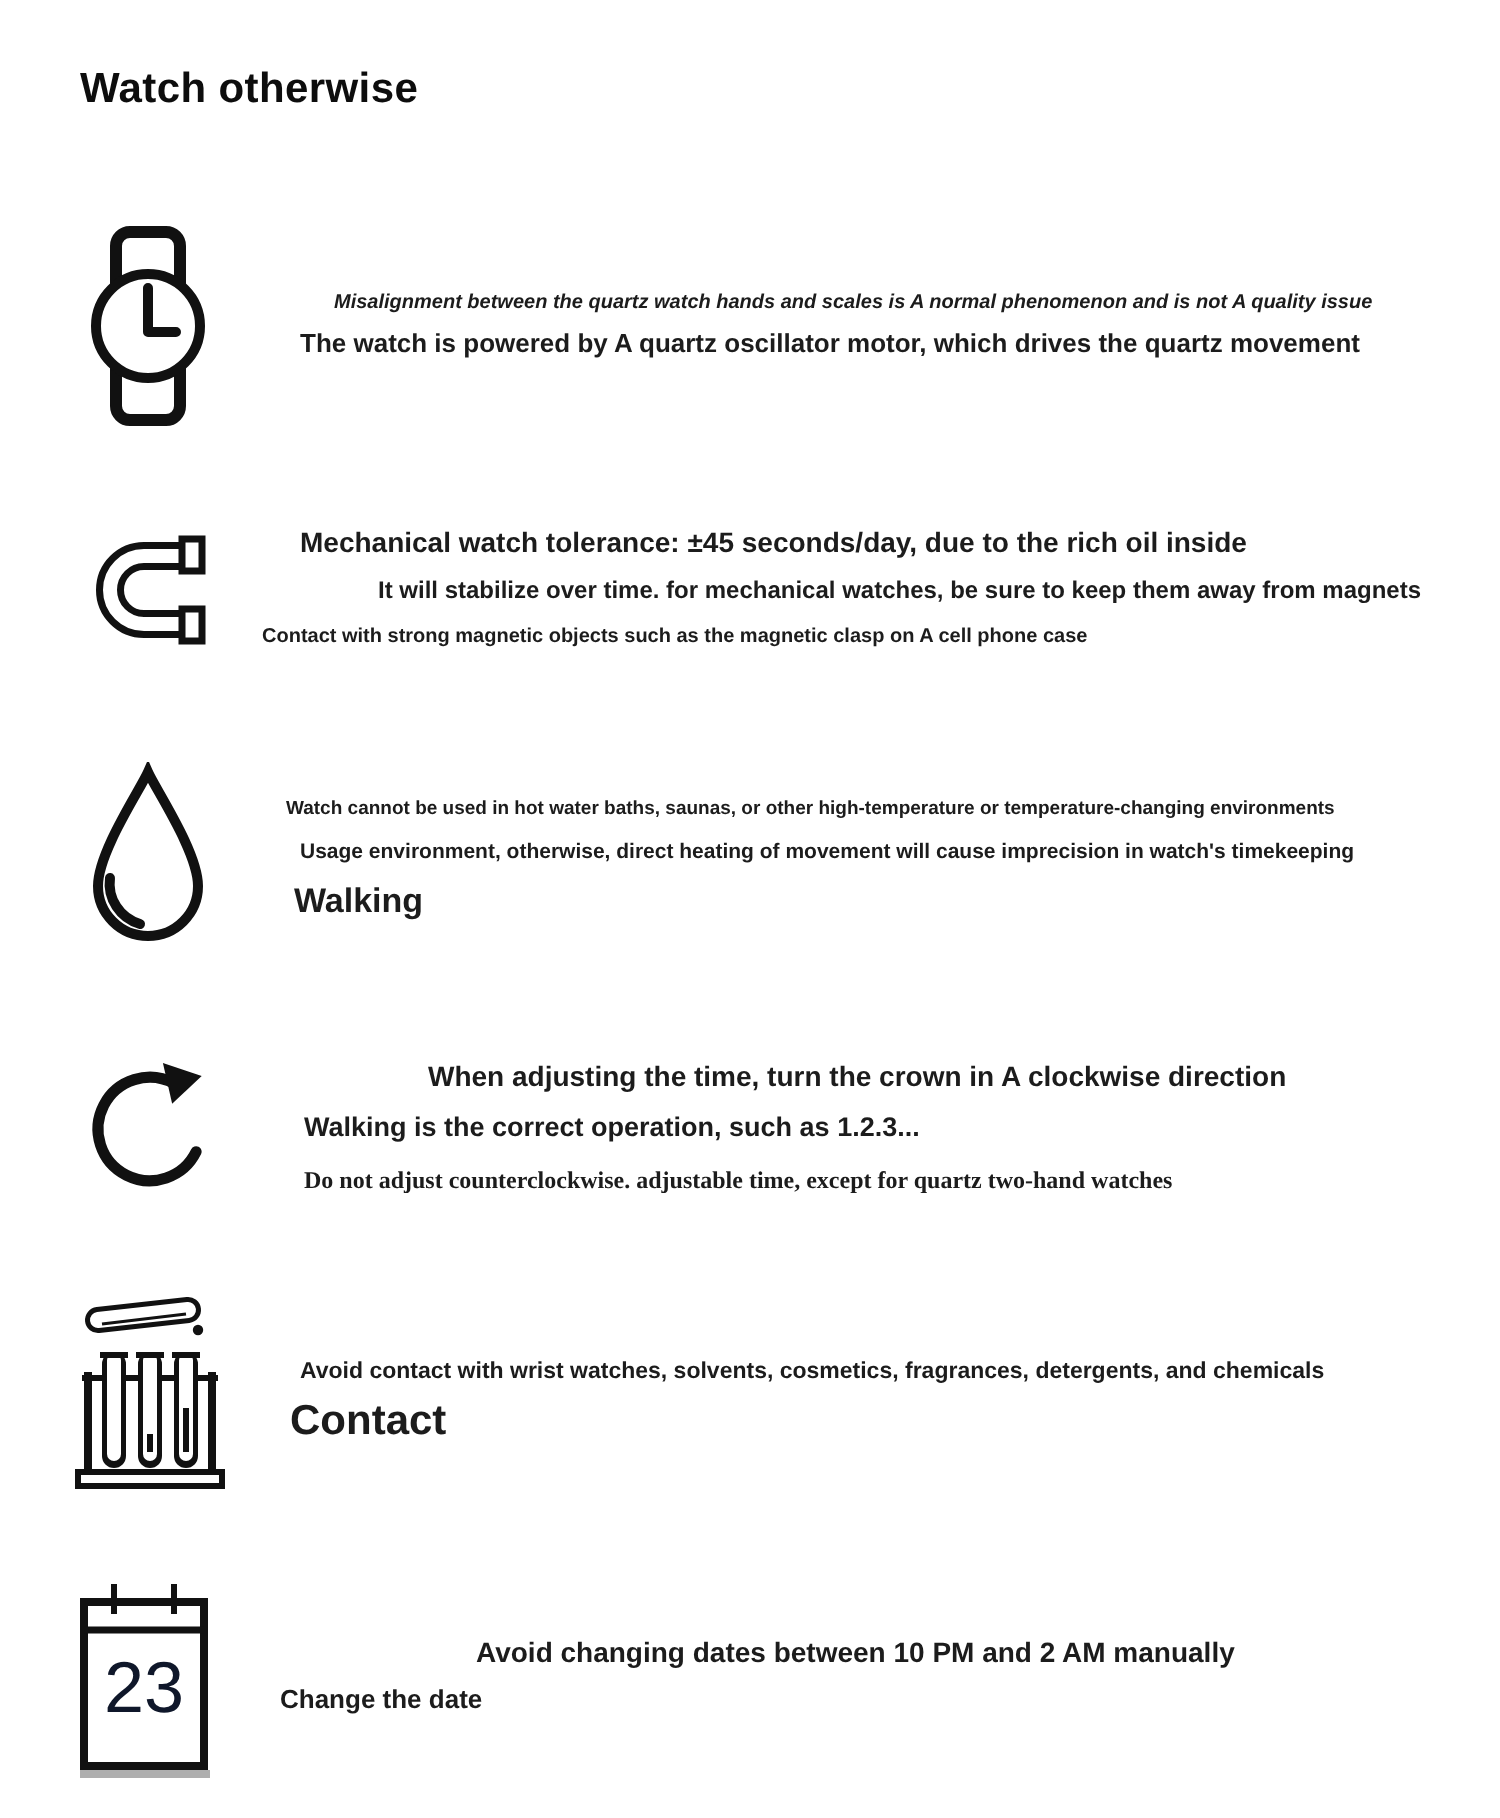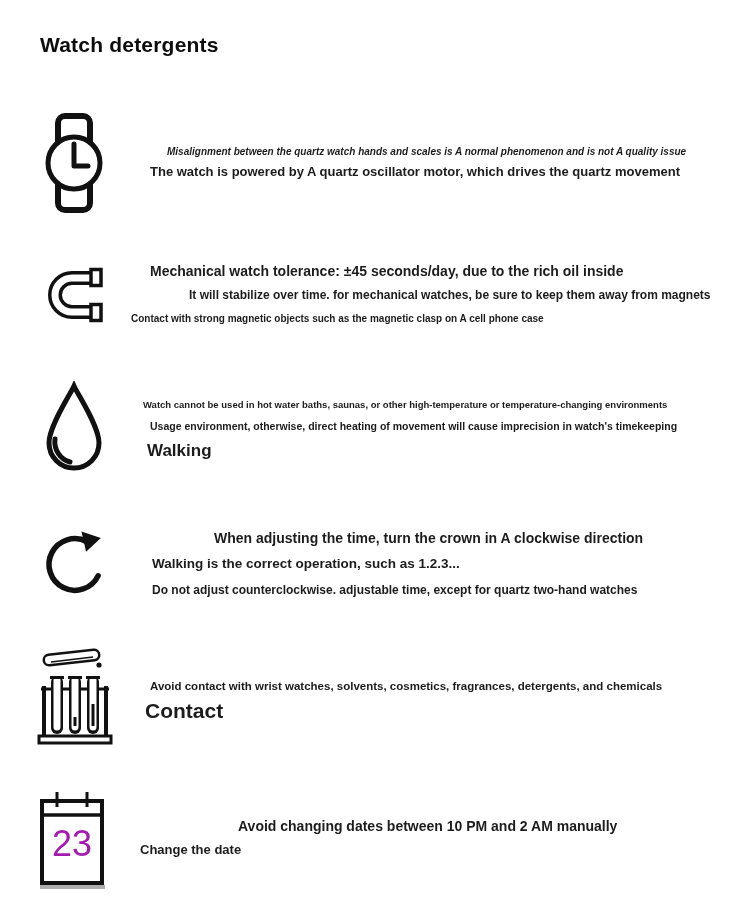--- a/index.html
+++ b/index.html
@@ -22,45 +22,45 @@
   .magnet-l1  { left: 150px; top: 263px; font-size: 14px; }
   .magnet-l2  { left: 157px; top: 288px; font-size: 12px; padding-left: 32px; }
   .magnet-l3  { left: 131px; top: 313px; font-size: 10px; }
 
   .water-l1   { left: 143px; top: 399px; font-size: 9.5px; }
   .water-l2   { left: 150px; top: 420px; font-size: 10.5px; }
   .water-h    { left: 147px; top: 441px; font-size: 17px; }
 
   .rotate-l1  { left: 198px; top: 530px; font-size: 14px; margin-left: 16px; }
   .rotate-l2  { left: 152px; top: 556px; font-size: 13.5px; }
-  .rotate-l3  { left: 152px; top: 583px; font-size: 12px; }
+  .rotate-l3  { left: 152px; top: 583px; font-size: 12px; font-family: Liberation Serif, serif; }
 
   .chem-l1    { left: 150px; top: 680px; font-size: 11.5px; }
   .chem-h     { left: 145px; top: 699px; font-size: 21px; }
 
   .cal-l1     { left: 210px; top: 818px; font-size: 14px; margin-left: 28px; }
   .cal-l2     { left: 140px; top: 842px; font-size: 13px; }
 
   .watch-icon   { left: 45px; top: 112px; width: 58px;  height: 102px; }
   .magnet-icon  { left: 42px; top: 264px; width: 66px;  height: 60px; }
   .drop-icon    { left: 40px; top: 381px; width: 68px;  height: 92px; }
   .rotate-icon  { left: 42px; top: 526px; width: 66px;  height: 72px; }
   .tubes-icon   { left: 36px; top: 642px; width: 78px;  height: 104px; }
   .cal-icon     { left: 40px; top: 789px; width: 64px;  height: 96px; }
 
   .cal-date { position: absolute; left: 0; right: 0; top: 34px; text-align: center;
-              font-size: 36px; font-weight: 400; color: #a21caf; }
+              font-size: 36px; font-weight: 400; color: #0f172a; }
 
   .cal-shadow { position: absolute; left: 40px; top: 885px; width: 65px; height: 4px;
                 background: #aeaeae; }
 </style>
 </head>
 <body>
 
-<div class="abs page-title">Watch detergents</div>
+<div class="abs page-title">Watch otherwise</div>
 
 <div class="icon-box watch-icon">
   <svg viewBox="0 0 58 100" xmlns="http://www.w3.org/2000/svg">
     <rect x="13" y="3" width="32" height="94" rx="7" fill="none" stroke="#111" stroke-width="6"></rect>
     <circle cx="29" cy="50" r="26" fill="#fff" stroke="#111" stroke-width="5"></circle>
     <path d="M29 31 V53 H43" fill="none" stroke="#111" stroke-width="5" stroke-linecap="round" stroke-linejoin="round"></path>
   </svg>
 </div>
 <div class="abs t watch-l1">Misalignment between the quartz watch hands and scales is A normal phenomenon and is not A quality issue</div>
 <div class="abs t watch-l2">The watch is powered by A quartz oscillator motor, which drives the quartz movement</div>

